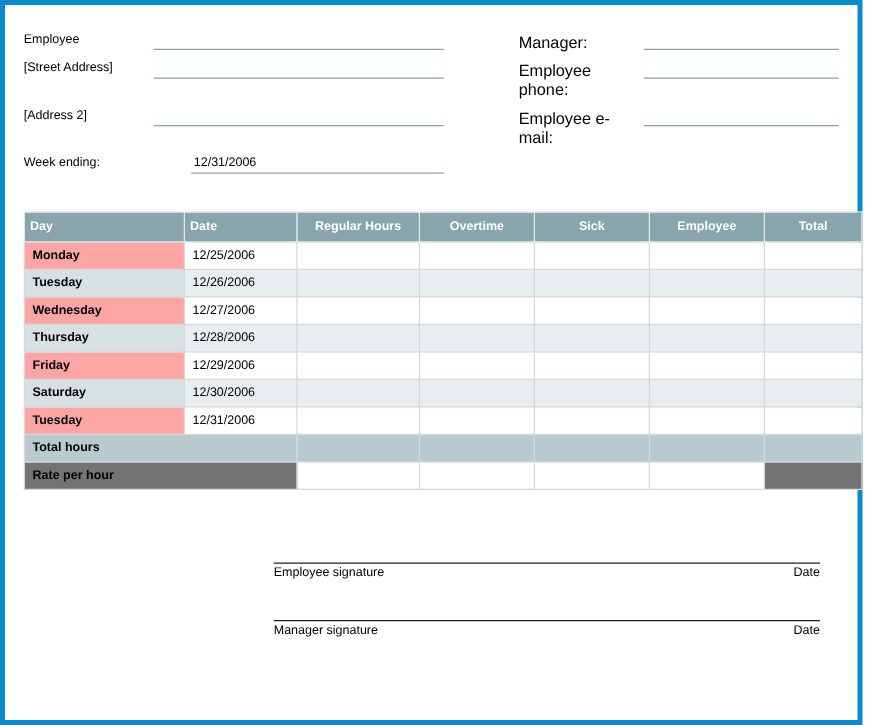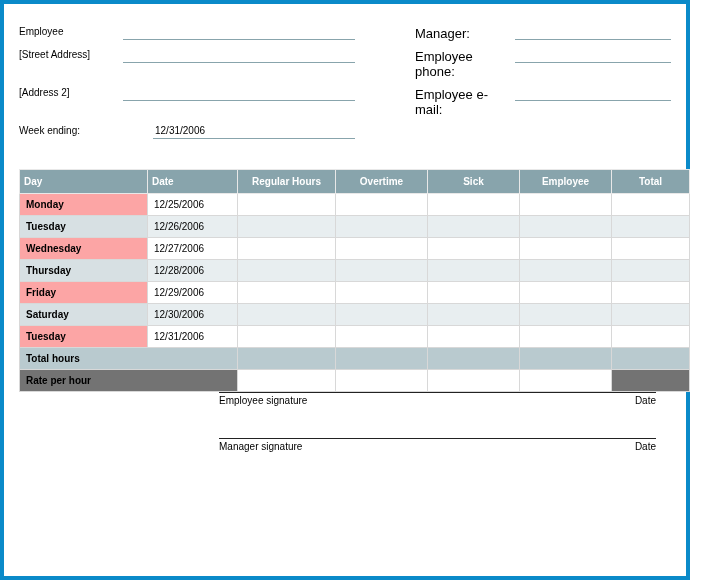--- a/index.html
+++ b/index.html
@@ -110,20 +110,21 @@
     position: relative;
   }
   .pay-dollar {
     float: left;
   }
   .pay-dash {
     float: right;
   }
 
   .sig-block {
+    margin-top: 58px;
     margin-left: 200px;
     margin-right: 15px;
   }
   .sig-row {
     border-top: 1px solid #222;
     display: flex;
     justify-content: space-between;
     font-size: 10px;
     padding-top: 2px;
     margin-bottom: 32px;

